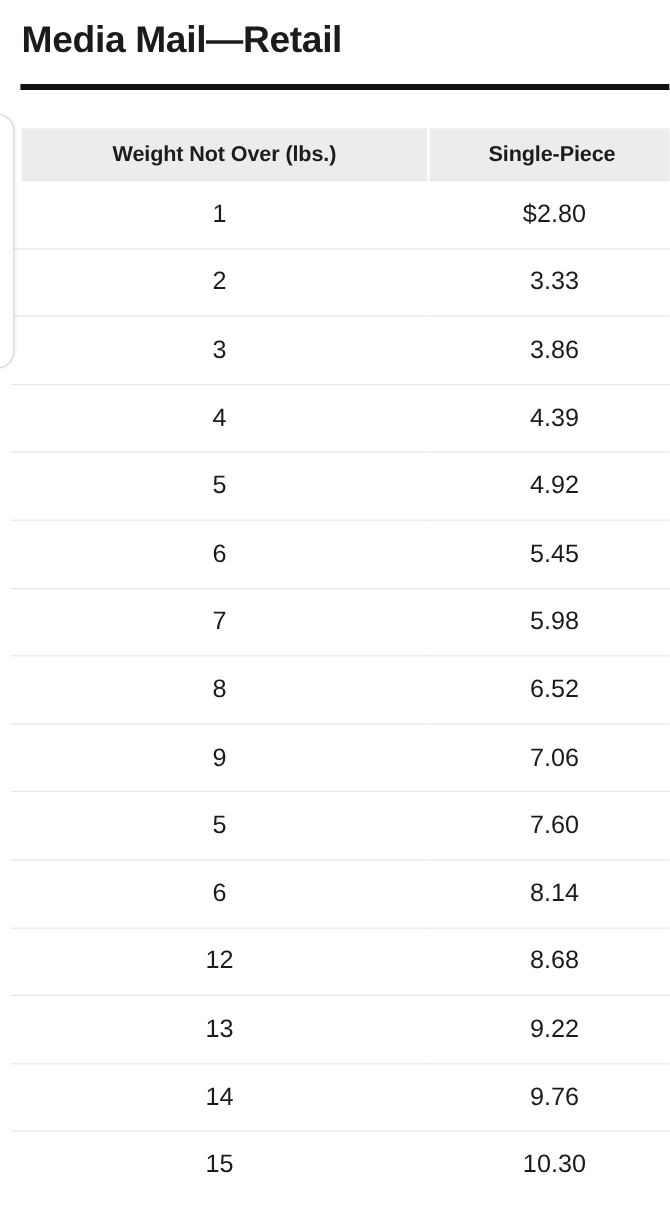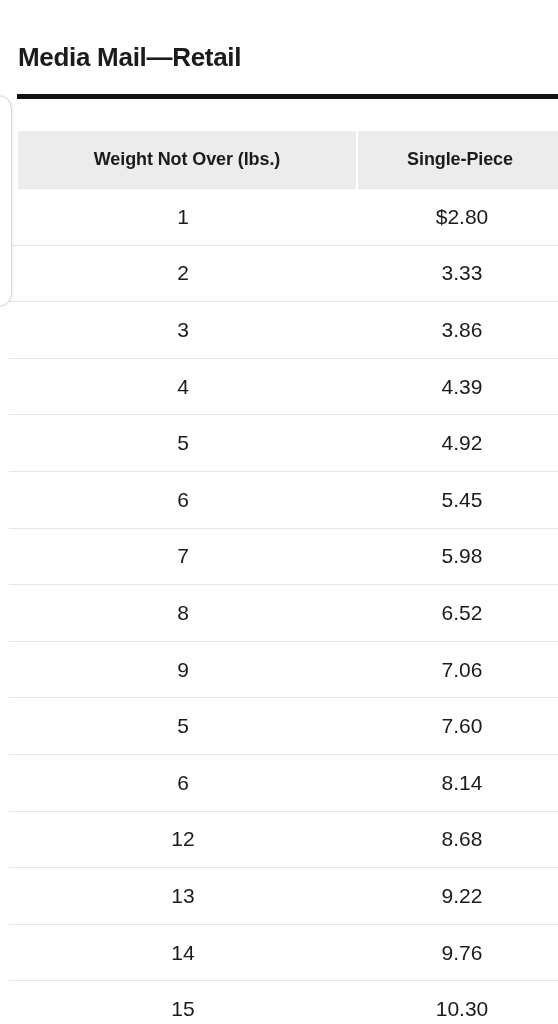--- a/index.html
+++ b/index.html
@@ -36,27 +36,26 @@
   .page {
     position: relative;
     padding: 0;
   }
 
   
   .title-block {
     padding: 14px 18px 0 18px;
   }
   .title-line {
-    font-size: 26px;
+    font-size: 31px;
     line-height: 38px;
     font-weight: 700;
     letter-spacing: -0.3px;
     color: #1b1b1b;
     white-space: nowrap;
-    margin-top: 24px;
   }
 
   
   .title-rule {
     margin: 18px 0 0 17px;
     height: 5px;
     background: #111111;
   }
 
   
@@ -67,21 +66,21 @@
     table-layout: fixed;
   }
   .rate-table col.c-weight { width: 348px; }
   .rate-table col.c-price  { width: 210px; }
 
   .rate-table thead th {
     background: #ececec;
     font-size: 18px;
     font-weight: 700;
     color: #1b1b1b;
-    height: 57px;
+    height: 43px;
     vertical-align: middle;
     text-align: center;
     padding: 0;
     letter-spacing: -0.1px;
   }
   .rate-table thead th.th-weight {
     border-left: 18px solid #ffffff;
     border-right: 2px solid #ffffff;
   }
   .rate-table thead th.th-price {

